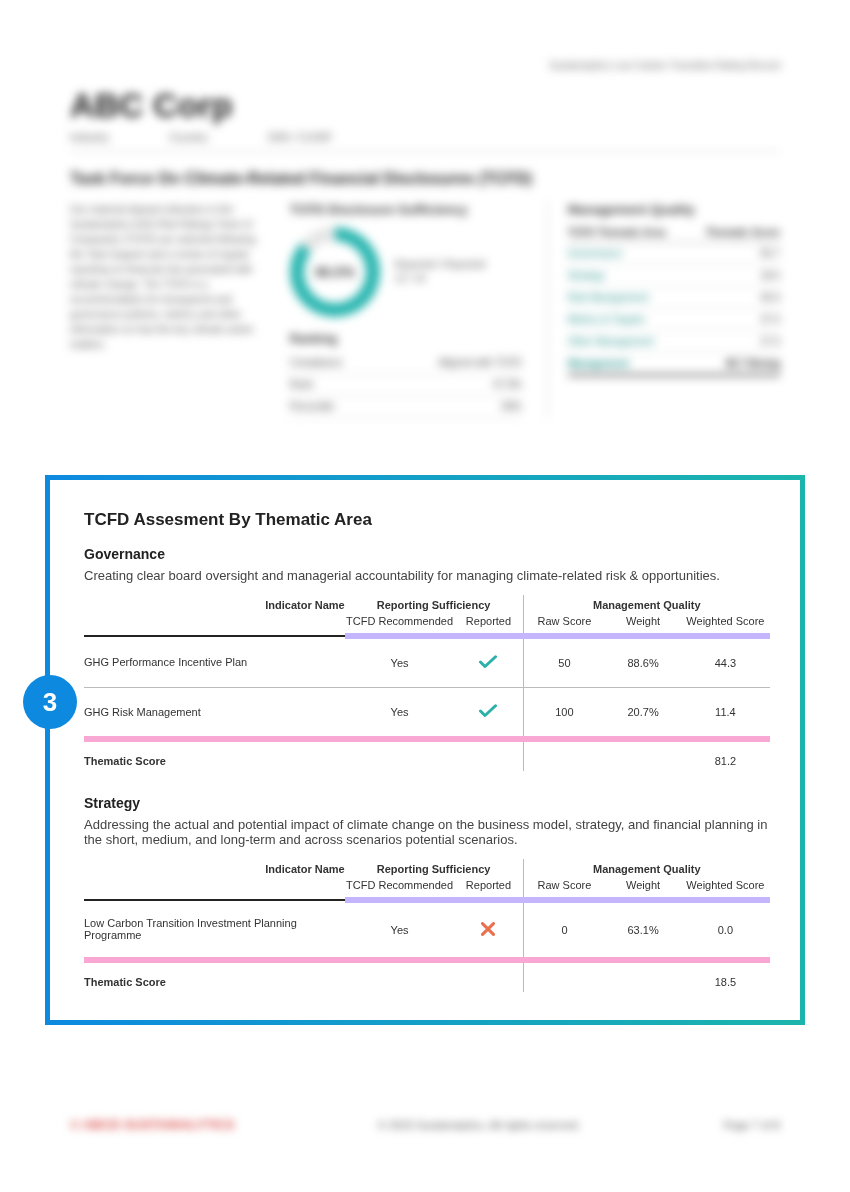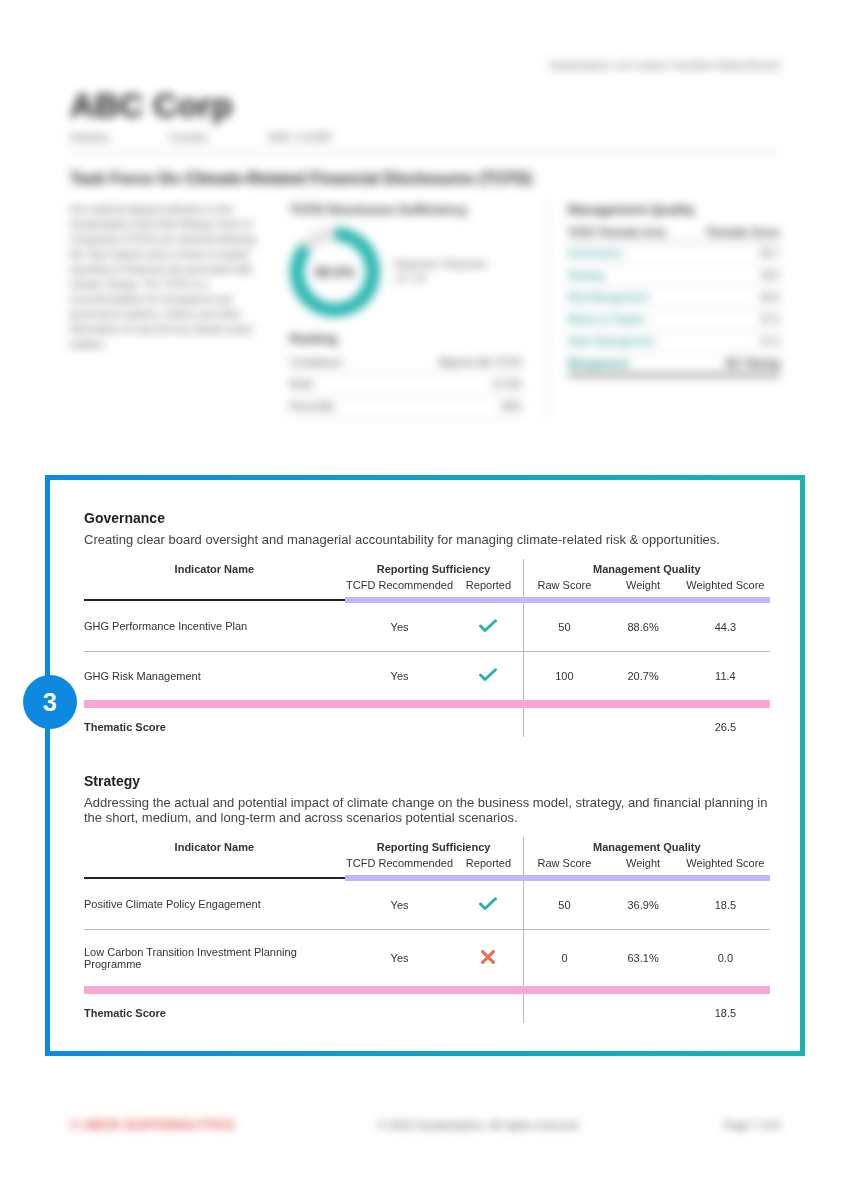--- a/index.html
+++ b/index.html
@@ -154,54 +154,54 @@
     width: 100%;
     border-collapse: collapse;
     font-size: 11px;
     color: #333;
   }
   table.indic thead tr.top th {
     font-weight: 700;
     text-align: center;
     padding: 4px 0 2px 0;
   }
-  table.indic thead tr.top th:first-child { text-align: center; }
+  table.indic thead tr.top th:first-child { text-align: right; }
   table.indic thead tr.sub th {
     font-weight: 400;
     text-align: center;
     padding: 2px 0 6px 0;
     border-bottom: 6px solid #c4b5fd;
   }
   table.indic thead tr.sub th:first-child { text-align: left; border-bottom: 2px solid #222; }
   table.indic tbody td {
     padding: 16px 0;
     border-bottom: 1px solid #bbb;
     text-align: center;
   }
   table.indic tbody td:first-child { text-align: left; }
   table.indic tfoot td {
     padding: 13px 0 4px 0;
-    border-top: 8px solid #f9a8d4;
+    border-top: 6px solid #f9a8d4;
     font-weight: 700;
   }
   table.indic tfoot td:first-child { text-align: left; }
   table.indic tfoot td:last-child { text-align: center; font-weight: 400; }
 
   .col-divider {
     border-left: 1px solid #bbb;
   }
 
   .icon-check, .icon-cross {
     display: inline-block;
     width: 18px; height: 14px;
   }
   .icon-check svg { width: 18px; height: 14px; }
   .icon-cross svg { width: 14px; height: 14px; }
 
-  .theme-block + .theme-block { margin-top: 36px; }
+  .theme-block + .theme-block { margin-top: 24px; }
 
   
   .blurred-footer {
     position: absolute;
     left: 70px; right: 70px;
     bottom: 60px;
     display: flex;
     justify-content: space-between;
     align-items: center;
     filter: blur(4px);
@@ -281,20 +281,21 @@
       <div class="mq-row" style="font-weight:700;border-bottom:2px solid #222;color:#222">
           <span>Management</span>
           <span>45.7  Strong</span>
         </div>
     </div>
   </div>
 </div>
 
 <div class="highlight-card">
   <div class="callout-badge">3</div>
+  <div class="card-title">TCFD Assesment By Thematic Area</div>
 
   <div id="themes-container">
       <div class="theme-block">
         <div class="theme-title">Governance</div>
         <div class="theme-desc">Creating clear board oversight and managerial accountability for managing climate-related risk &amp; opportunities.</div>
         <table class="indic">
           <colgroup>
             <col style="width:38%">
             <col style="width:16%">
             <col style="width:10%">
@@ -339,21 +340,21 @@
               <td>11.4</td>
             </tr>
           </tbody>
           <tfoot>
             <tr>
               <td>Thematic Score</td>
               <td></td>
               <td></td>
               <td class="col-divider"></td>
               <td></td>
-              <td>26.5</td>
+              <td>81.2</td>
             </tr>
           </tfoot>
         </table>
       </div>
       <div class="theme-block">
         <div class="theme-title">Strategy</div>
         <div class="theme-desc">Addressing the actual and potential impact of climate change on the business model, strategy, and financial planning in the short, medium, and long-term and across scenarios potential scenarios.</div>
         <table class="indic">
           <colgroup>
             <col style="width:38%">
@@ -373,30 +374,20 @@
               <th></th>
               <th>TCFD Recommended</th>
               <th>Reported</th>
               <th class="col-divider">Raw Score</th>
               <th>Weight</th>
               <th>Weighted Score</th>
             </tr>
           </thead>
           <tbody>
             <tr>
-              <td>Positive Climate Policy Engagement</td>
-              <td>Yes</td>
-              <td><span class="icon-check"><svg viewBox="0 0 24 18">
-                    <path d="M2 9 L8 15 L22 2" stroke="#2bb0aa" stroke-width="4" fill="none" stroke-linecap="round" stroke-linejoin="round"></path>
-                  </svg></span></td>
-              <td class="col-divider">50</td>
-              <td>36.9%</td>
-              <td>18.5</td>
-            </tr>
-            <tr>
               <td>Low Carbon Transition Investment Planning Programme</td>
               <td>Yes</td>
               <td><span class="icon-cross"><svg viewBox="0 0 18 18">
                     <path d="M2 2 L16 16 M16 2 L2 16" stroke="#e8714f" stroke-width="4" fill="none" stroke-linecap="round"></path>
                   </svg></span></td>
               <td class="col-divider">0</td>
               <td>63.1%</td>
               <td>0.0</td>
             </tr>
           </tbody>

